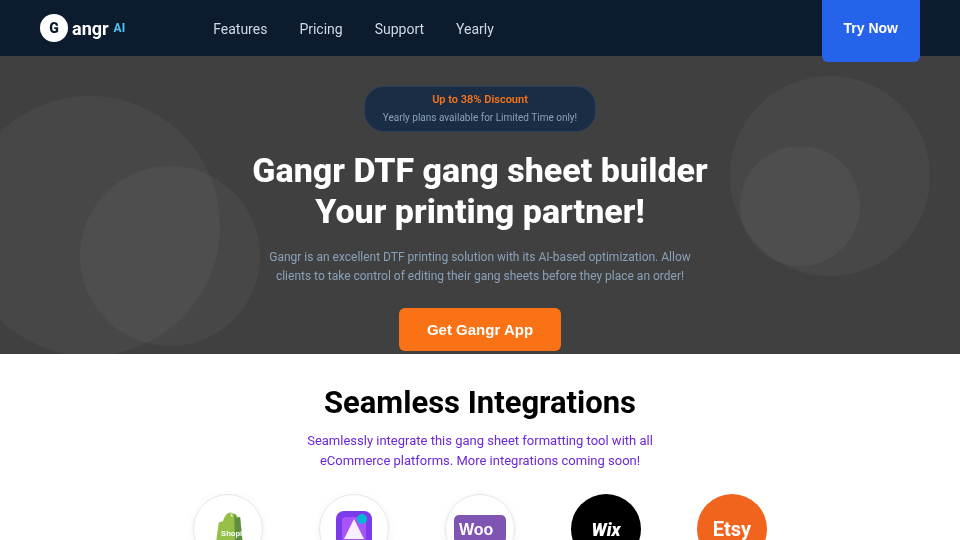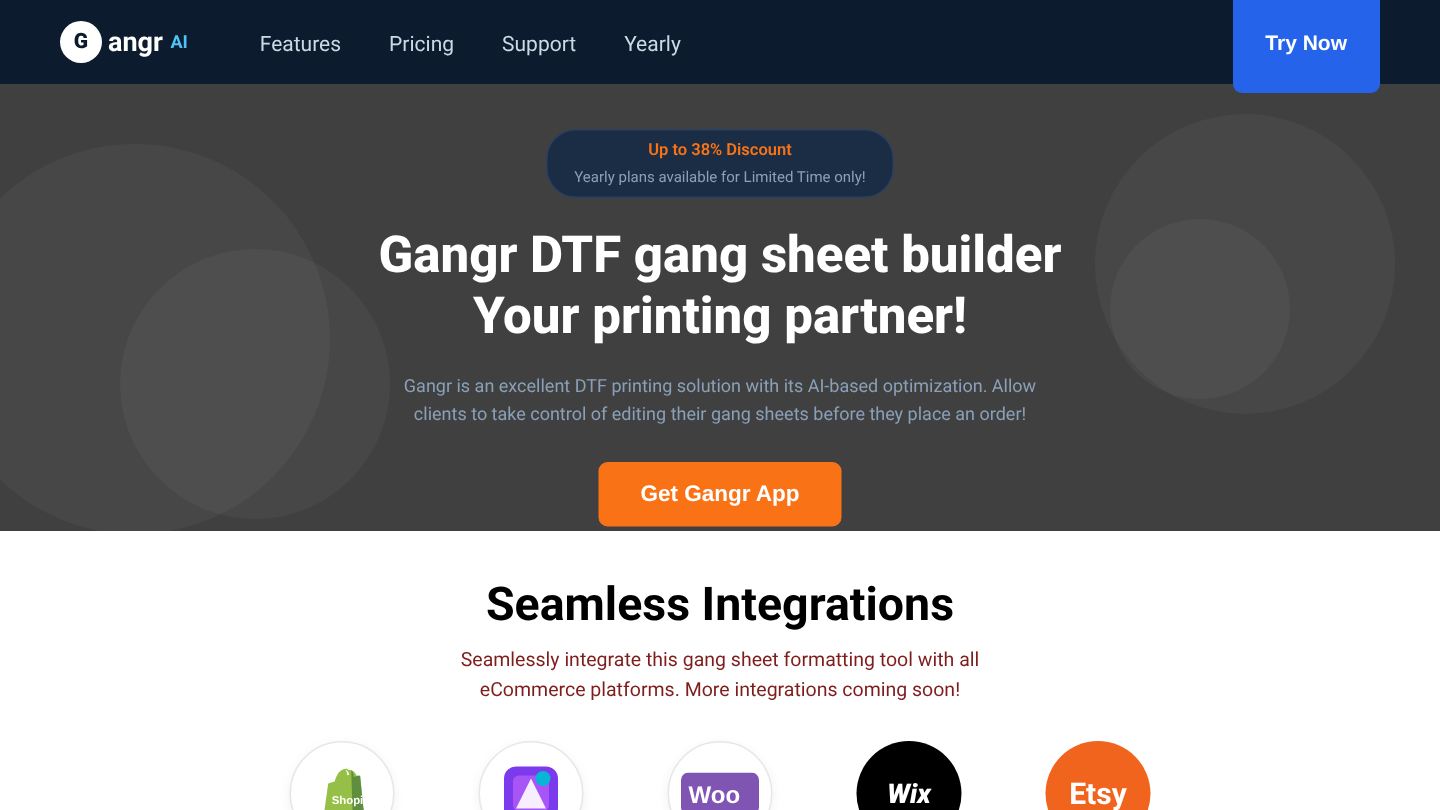--- a/index.html
+++ b/index.html
@@ -36,20 +36,21 @@
       font-weight: 900;
       font-size: 14px;
     }
     .logo-text { color: white; font-size: 18px; font-weight: 700; }
     .logo-ai { color: #4fc3f7; font-size: 12px; font-weight: 700; margin-left: 1px; text-align: right; }
     nav ul {
       list-style: none;
       display: flex;
       gap: 32px;
       flex: 1;
+      margin-left: 40px;
     }
     nav ul li a {
       color: #cdd9e5;
       text-decoration: none;
       font-size: 14px;
     }
     .try-now-btn {
       background: #2563eb;
       color: white;
       border: none;
@@ -134,21 +135,21 @@
       text-align: center;
     }
     .integrations h2 {
       font-size: 31px;
       font-weight: 700;
       color: #000000;
       margin-bottom: 10px;
     }
     .integrations p {
       font-size: 13px;
-      color: #7f1d1d;
+      color: #6d28d9;
       max-width: 400px;
       margin: 0 auto 24px;
       line-height: 1.5;
     }
     .integration-icons {
       display: flex;
       justify-content: center;
       gap: 36px;
       align-items: flex-start;
     }

